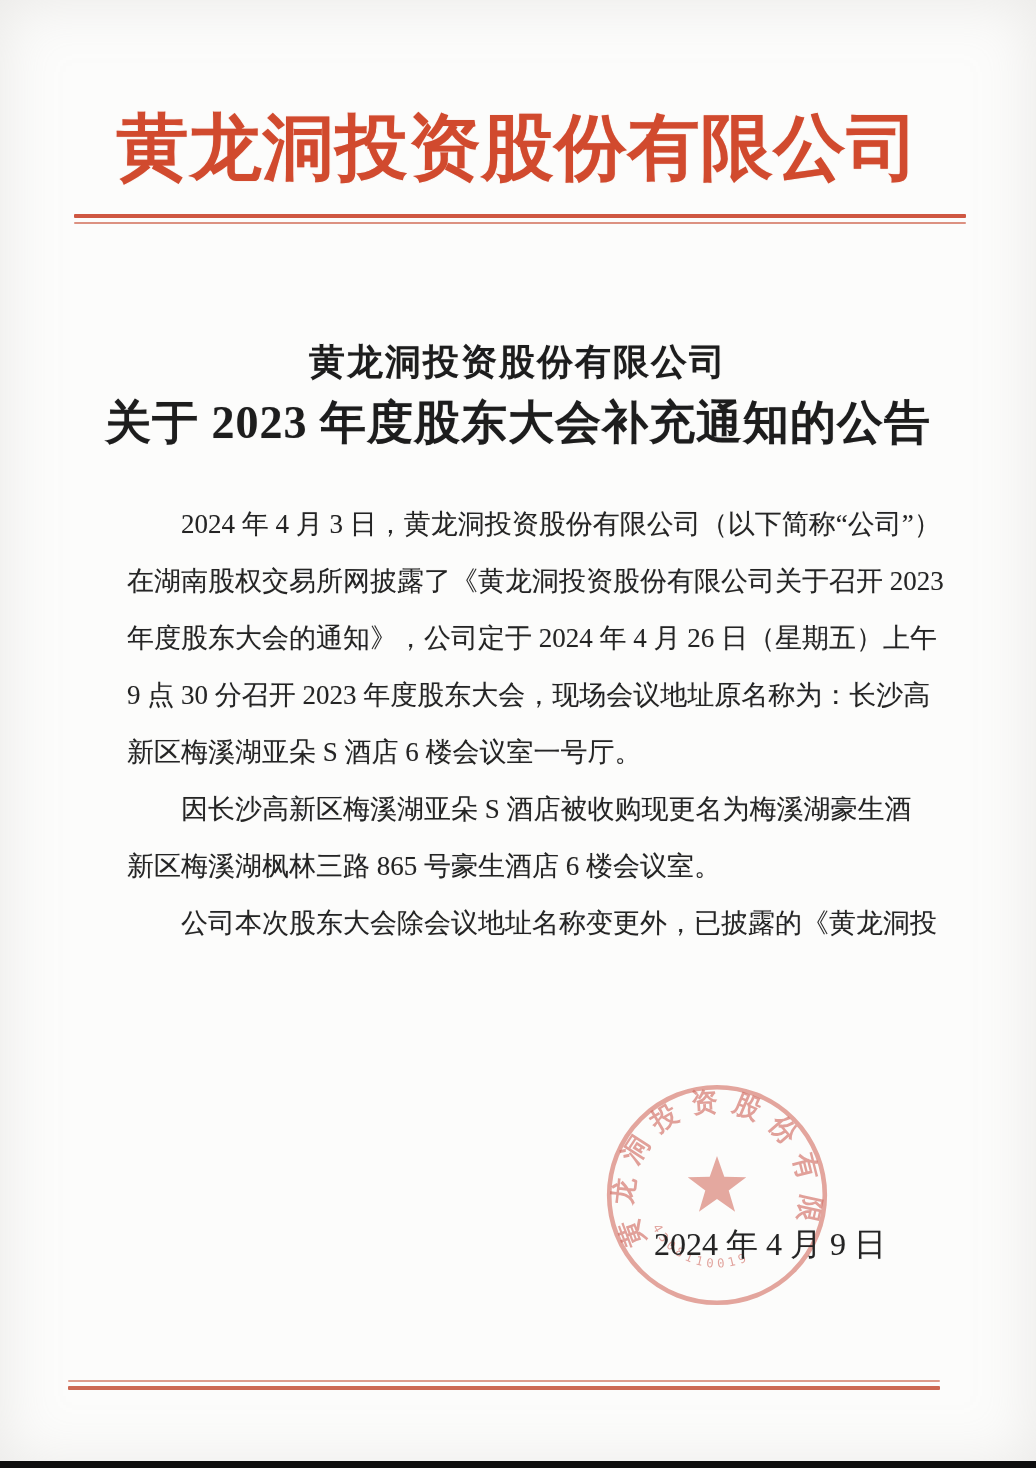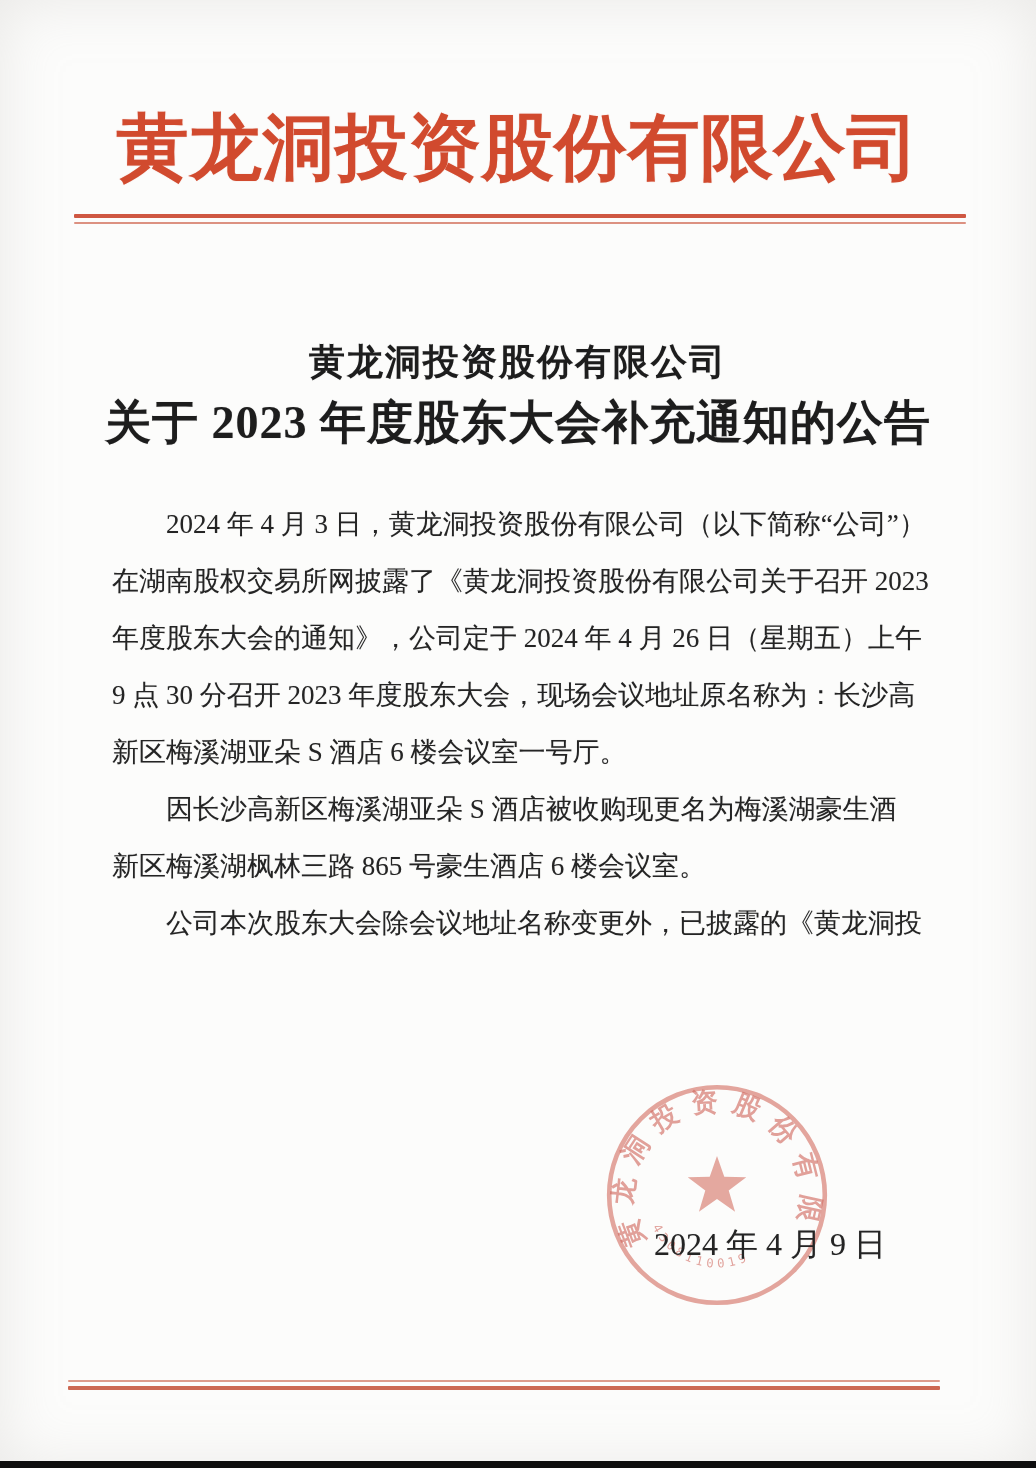--- a/index.html
+++ b/index.html
@@ -36,21 +36,21 @@
     letter-spacing:1px;white-space:nowrap;
     text-shadow:0 0 1px rgba(0,0,0,.25);
   }
   
   .body-text{
     position:absolute;top:504px;left:112px;width:816px;
     font-size:27px;color:#242424;
     text-shadow:0 0 1px rgba(0,0,0,.2);
   }
   .body-text .line{
-    height:57px;line-height:40px;white-space:nowrap;
+    height:57px;line-height:40px;white-space:nowrap;margin-left:15px;
   }
   
   .signature{
     position:absolute;top:1205px;right:150px;
     text-align:right;z-index:2;
   }
   .signature .signer{
     font-size:30px;font-weight:700;color:#1e1e1e;white-space:nowrap;
     text-shadow:0 0 1px rgba(0,0,0,.3);
   }

